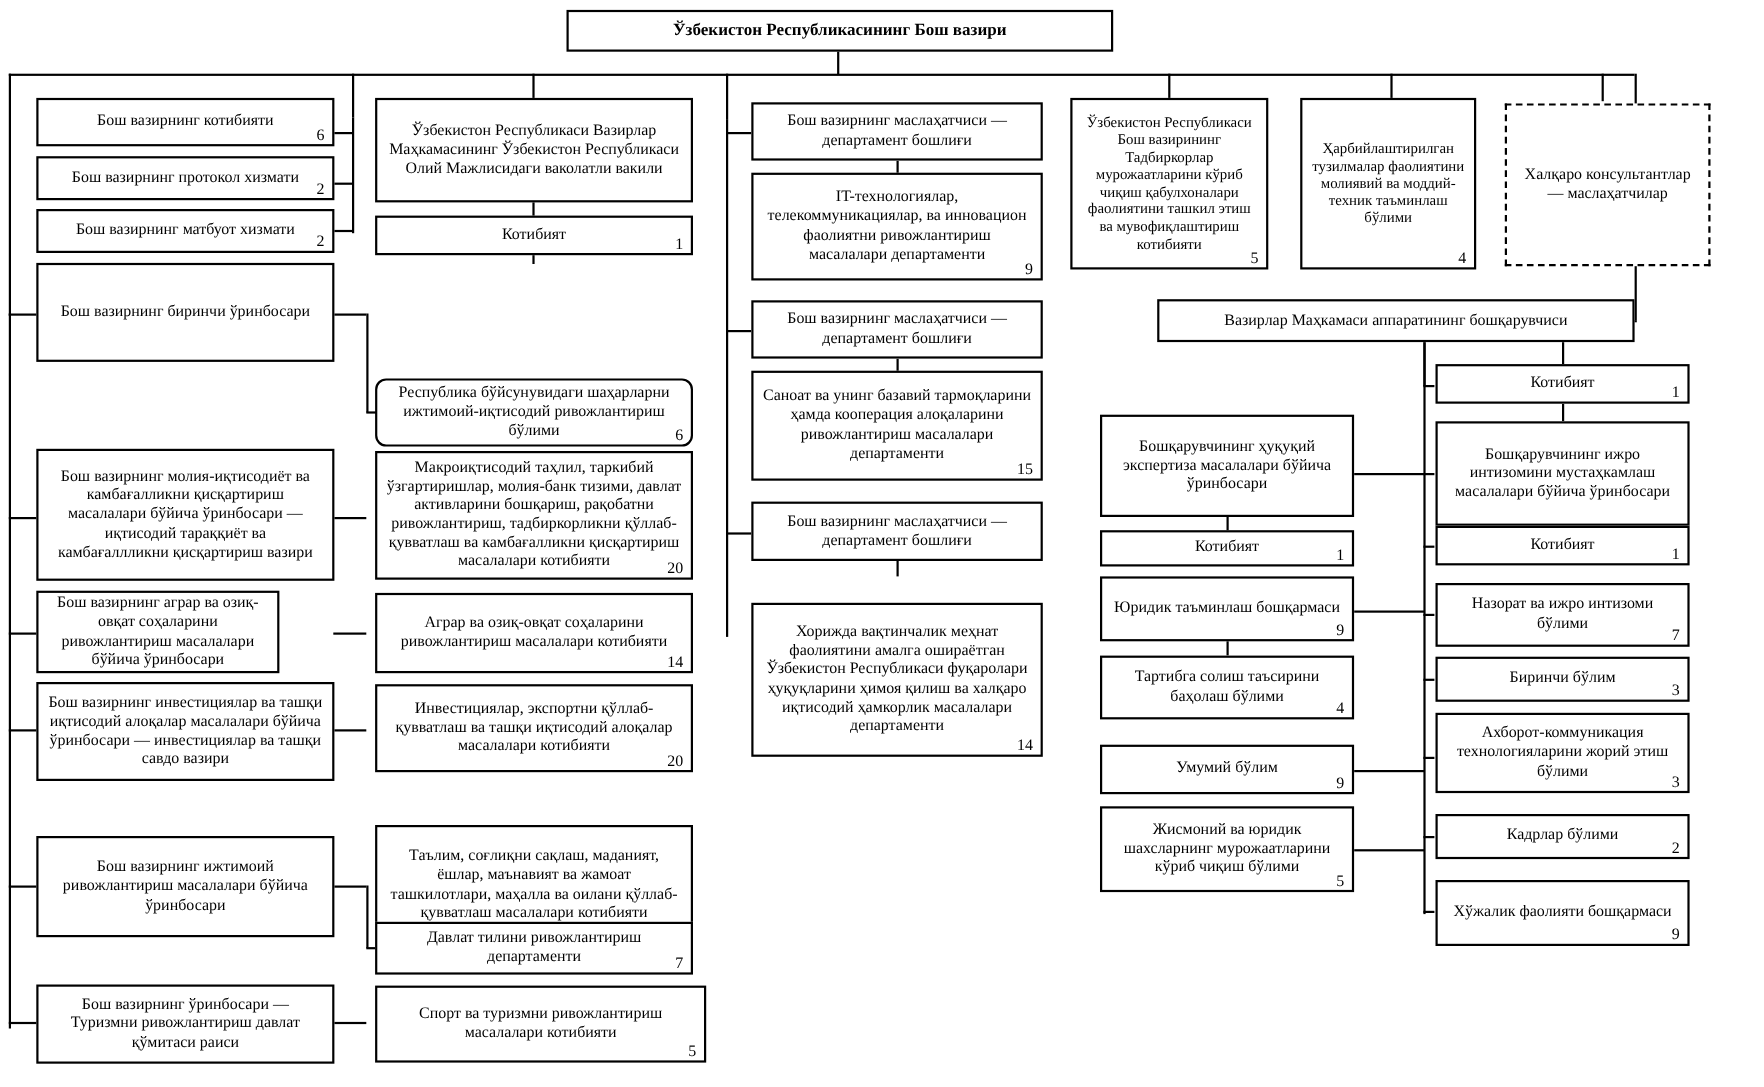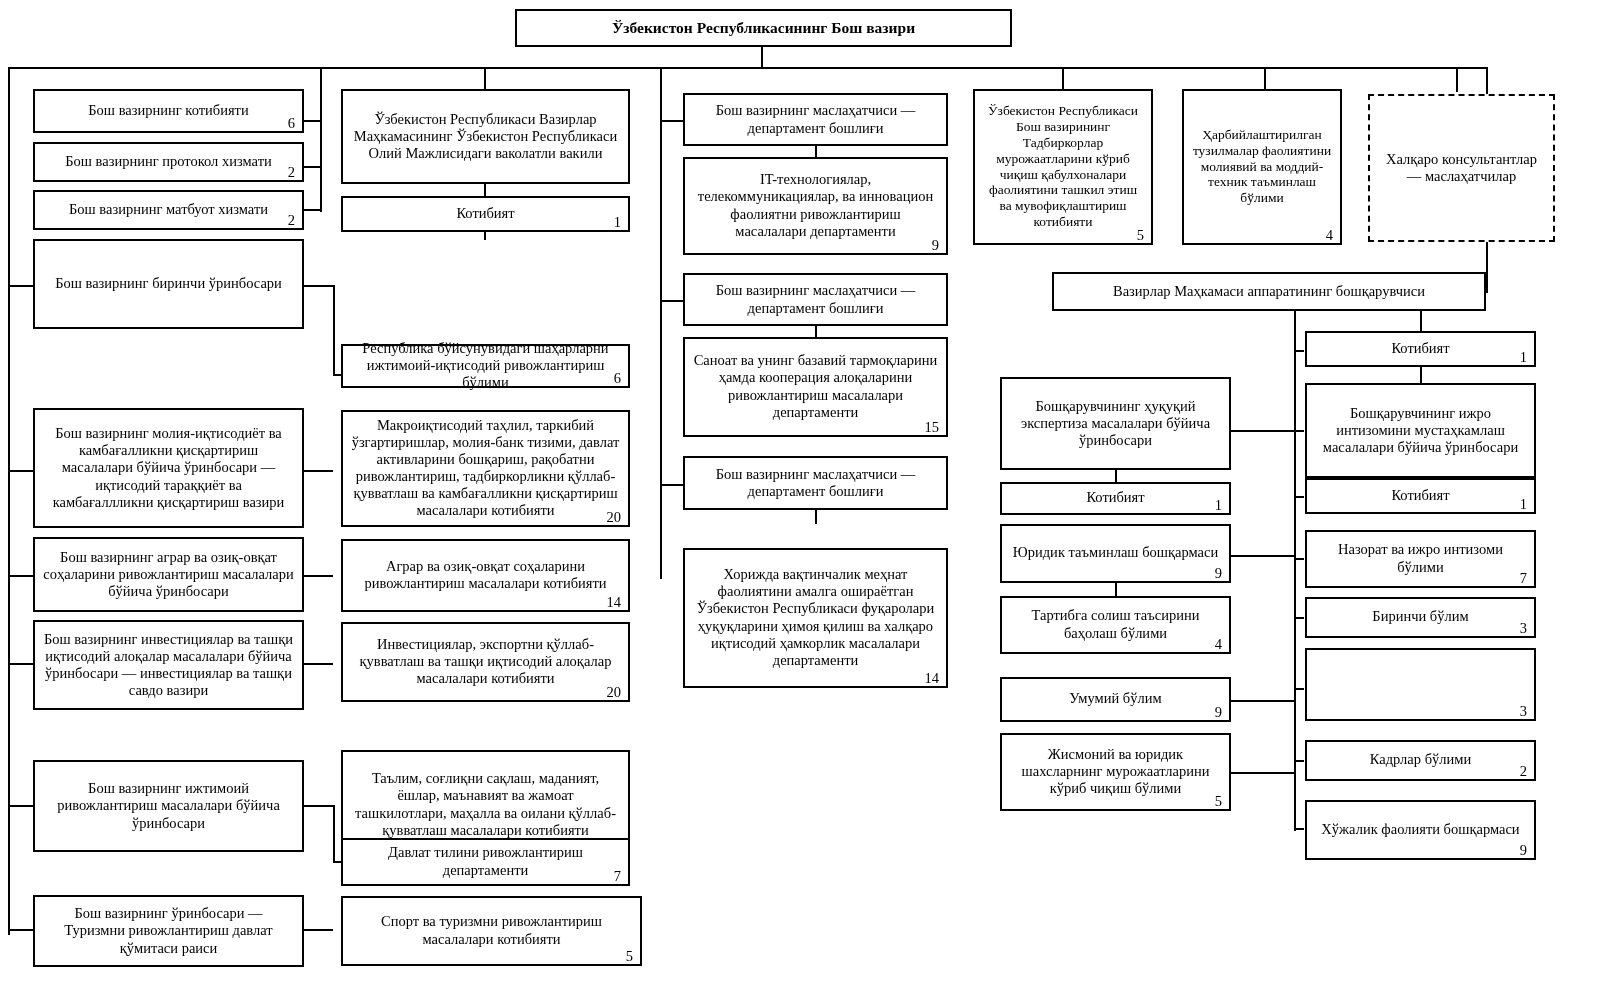--- a/index.html
+++ b/index.html
@@ -146,41 +146,41 @@
   <div class="box tight" style="left:33px; top:190px; width:271px; height:40px;">
     <span class="txt">Бош вазирнинг матбуот хизмати</span>
     <span class="num">2</span>
   </div>
   <div class="box" style="left:33px; top:239px; width:271px; height:90px;">
     <span class="txt">Бош вазирнинг биринчи ўринбосари</span>
   </div>
   <div class="box" style="left:33px; top:408px; width:271px; height:120px;">
     <span class="txt">Бош вазирнинг молия-иқтисодиёт ва камбағалликни қисқартириш масалалари бўйича ўринбосари — иқтисодий тараққиёт ва камбағаллликни қисқартириш вазири</span>
   </div>
-  <div class="box" style="left:33px; top:537px; width:271px; height:75px;text-align:center;">
+  <div class="box" style="left:33px; top:537px; width:221px; height:75px;text-align:center;">
     <span class="txt">Бош вазирнинг аграр ва озиқ-овқат соҳаларини ривожлантириш масалалари бўйича ўринбосари</span>
   </div>
   <div class="box" style="left:33px; top:620px; width:271px; height:90px;">
     <span class="txt">Бош вазирнинг инвестициялар ва ташқи иқтисодий алоқалар масалалари бўйича ўринбосари — инвестициялар ва ташқи савдо вазири</span>
   </div>
   <div class="box" style="left:33px; top:760px; width:271px; height:92px;">
     <span class="txt">Бош вазирнинг ижтимоий ривожлантириш масалалари бўйича ўринбосари</span>
   </div>
   <div class="box" style="left:33px; top:895px; width:271px; height:72px;">
     <span class="txt">Бош вазирнинг ўринбосари — Туризмни ривожлантириш давлат қўмитаси раиси</span>
   </div>
 
   <div class="box" style="left:341px; top:89px; width:289px; height:95px;">
     <span class="txt">Ўзбекистон Республикаси Вазирлар Маҳкамасининг Ўзбекистон Республикаси Олий Мажлисидаги ваколатли вакили</span>
   </div>
   <div class="box tight" style="left:341px; top:196px; width:289px; height:36px;">
     <span class="txt">Котибият</span>
     <span class="num">1</span>
   </div>
-  <div class="box tight" style="left:341px; top:344px; width:289px; height:44px;">
+  <div class="box tight" style="left:341px; top:344px; width:289px; height:62px;border-radius:10px;">
     <span class="txt">Республика бўйсунувидаги шаҳарларни ижтимоий-иқтисодий ривожлантириш бўлими</span>
     <span class="num">6</span>
   </div>
   <div class="box tight" style="left:341px; top:410px; width:289px; height:117px;">
     <span class="txt">Макроиқтисодий таҳлил, таркибий ўзгартиришлар, молия-банк тизими, давлат активларини бошқариш, рақобатни ривожлантириш, тадбиркорликни қўллаб-қувватлаш ва камбағалликни қисқартириш масалалари котибияти</span>
     <span class="num">20</span>
   </div>
   <div class="box tight" style="left:341px; top:539px; width:289px; height:73px;">
     <span class="txt">Аграр ва озиқ-овқат соҳаларини ривожлантириш масалалари котибияти</span>
     <span class="num">14</span>
@@ -277,20 +277,21 @@
   </div>
   <div class="box tight" style="left:1305px; top:530px; width:231px; height:58px;">
     <span class="txt">Назорат ва ижро интизоми бўлими</span>
     <span class="num">7</span>
   </div>
   <div class="box tight" style="left:1305px; top:597px; width:231px; height:41px;">
     <span class="txt">Биринчи бўлим</span>
     <span class="num">3</span>
   </div>
   <div class="box tight" style="left:1305px; top:648px; width:231px; height:73px;">
+    <span class="txt">Ахборот-коммуникация технологияларини жорий этиш бўлими</span>
     <span class="num">3</span>
   </div>
   <div class="box tight" style="left:1305px; top:740px; width:231px; height:41px;">
     <span class="txt">Кадрлар бўлими</span>
     <span class="num">2</span>
   </div>
   <div class="box tight" style="left:1305px; top:800px; width:231px; height:60px;">
     <span class="txt">Хўжалик фаолияти бошқармаси</span>
     <span class="num">9</span>
   </div>

